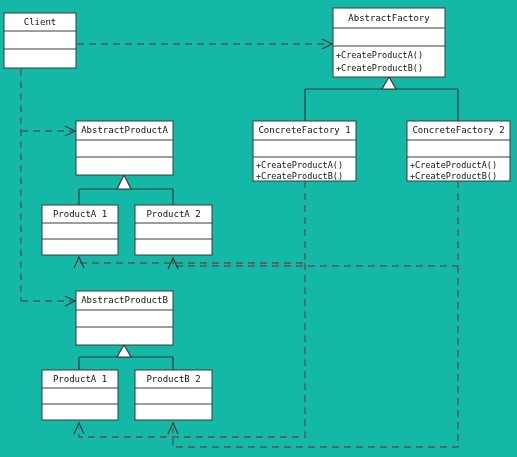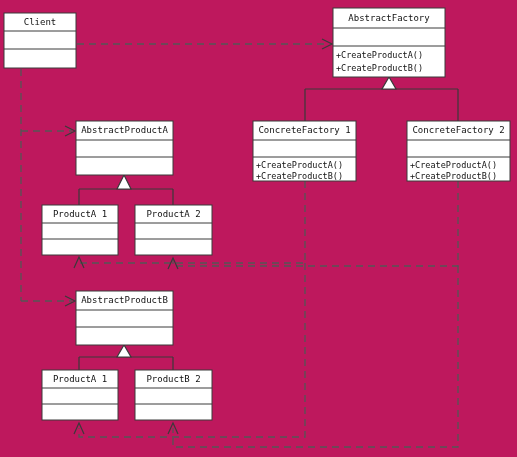--- a/index.html
+++ b/index.html
@@ -4,21 +4,21 @@
 <style>
   html, body {
     margin: 0;
     padding: 0;
     background: #ffffff;
   }
   #diagram-root {
     position: relative;
     width: 517px;
     height: 457px;
-    background: #be185d;
+    background: #14b8a6;
     font-family: "DejaVu Sans Mono", monospace;
     overflow: hidden;
   }
   svg#uml-canvas {
     position: absolute;
     top: 0;
     left: 0;
     width: 517px;
     height: 457px;
   }

